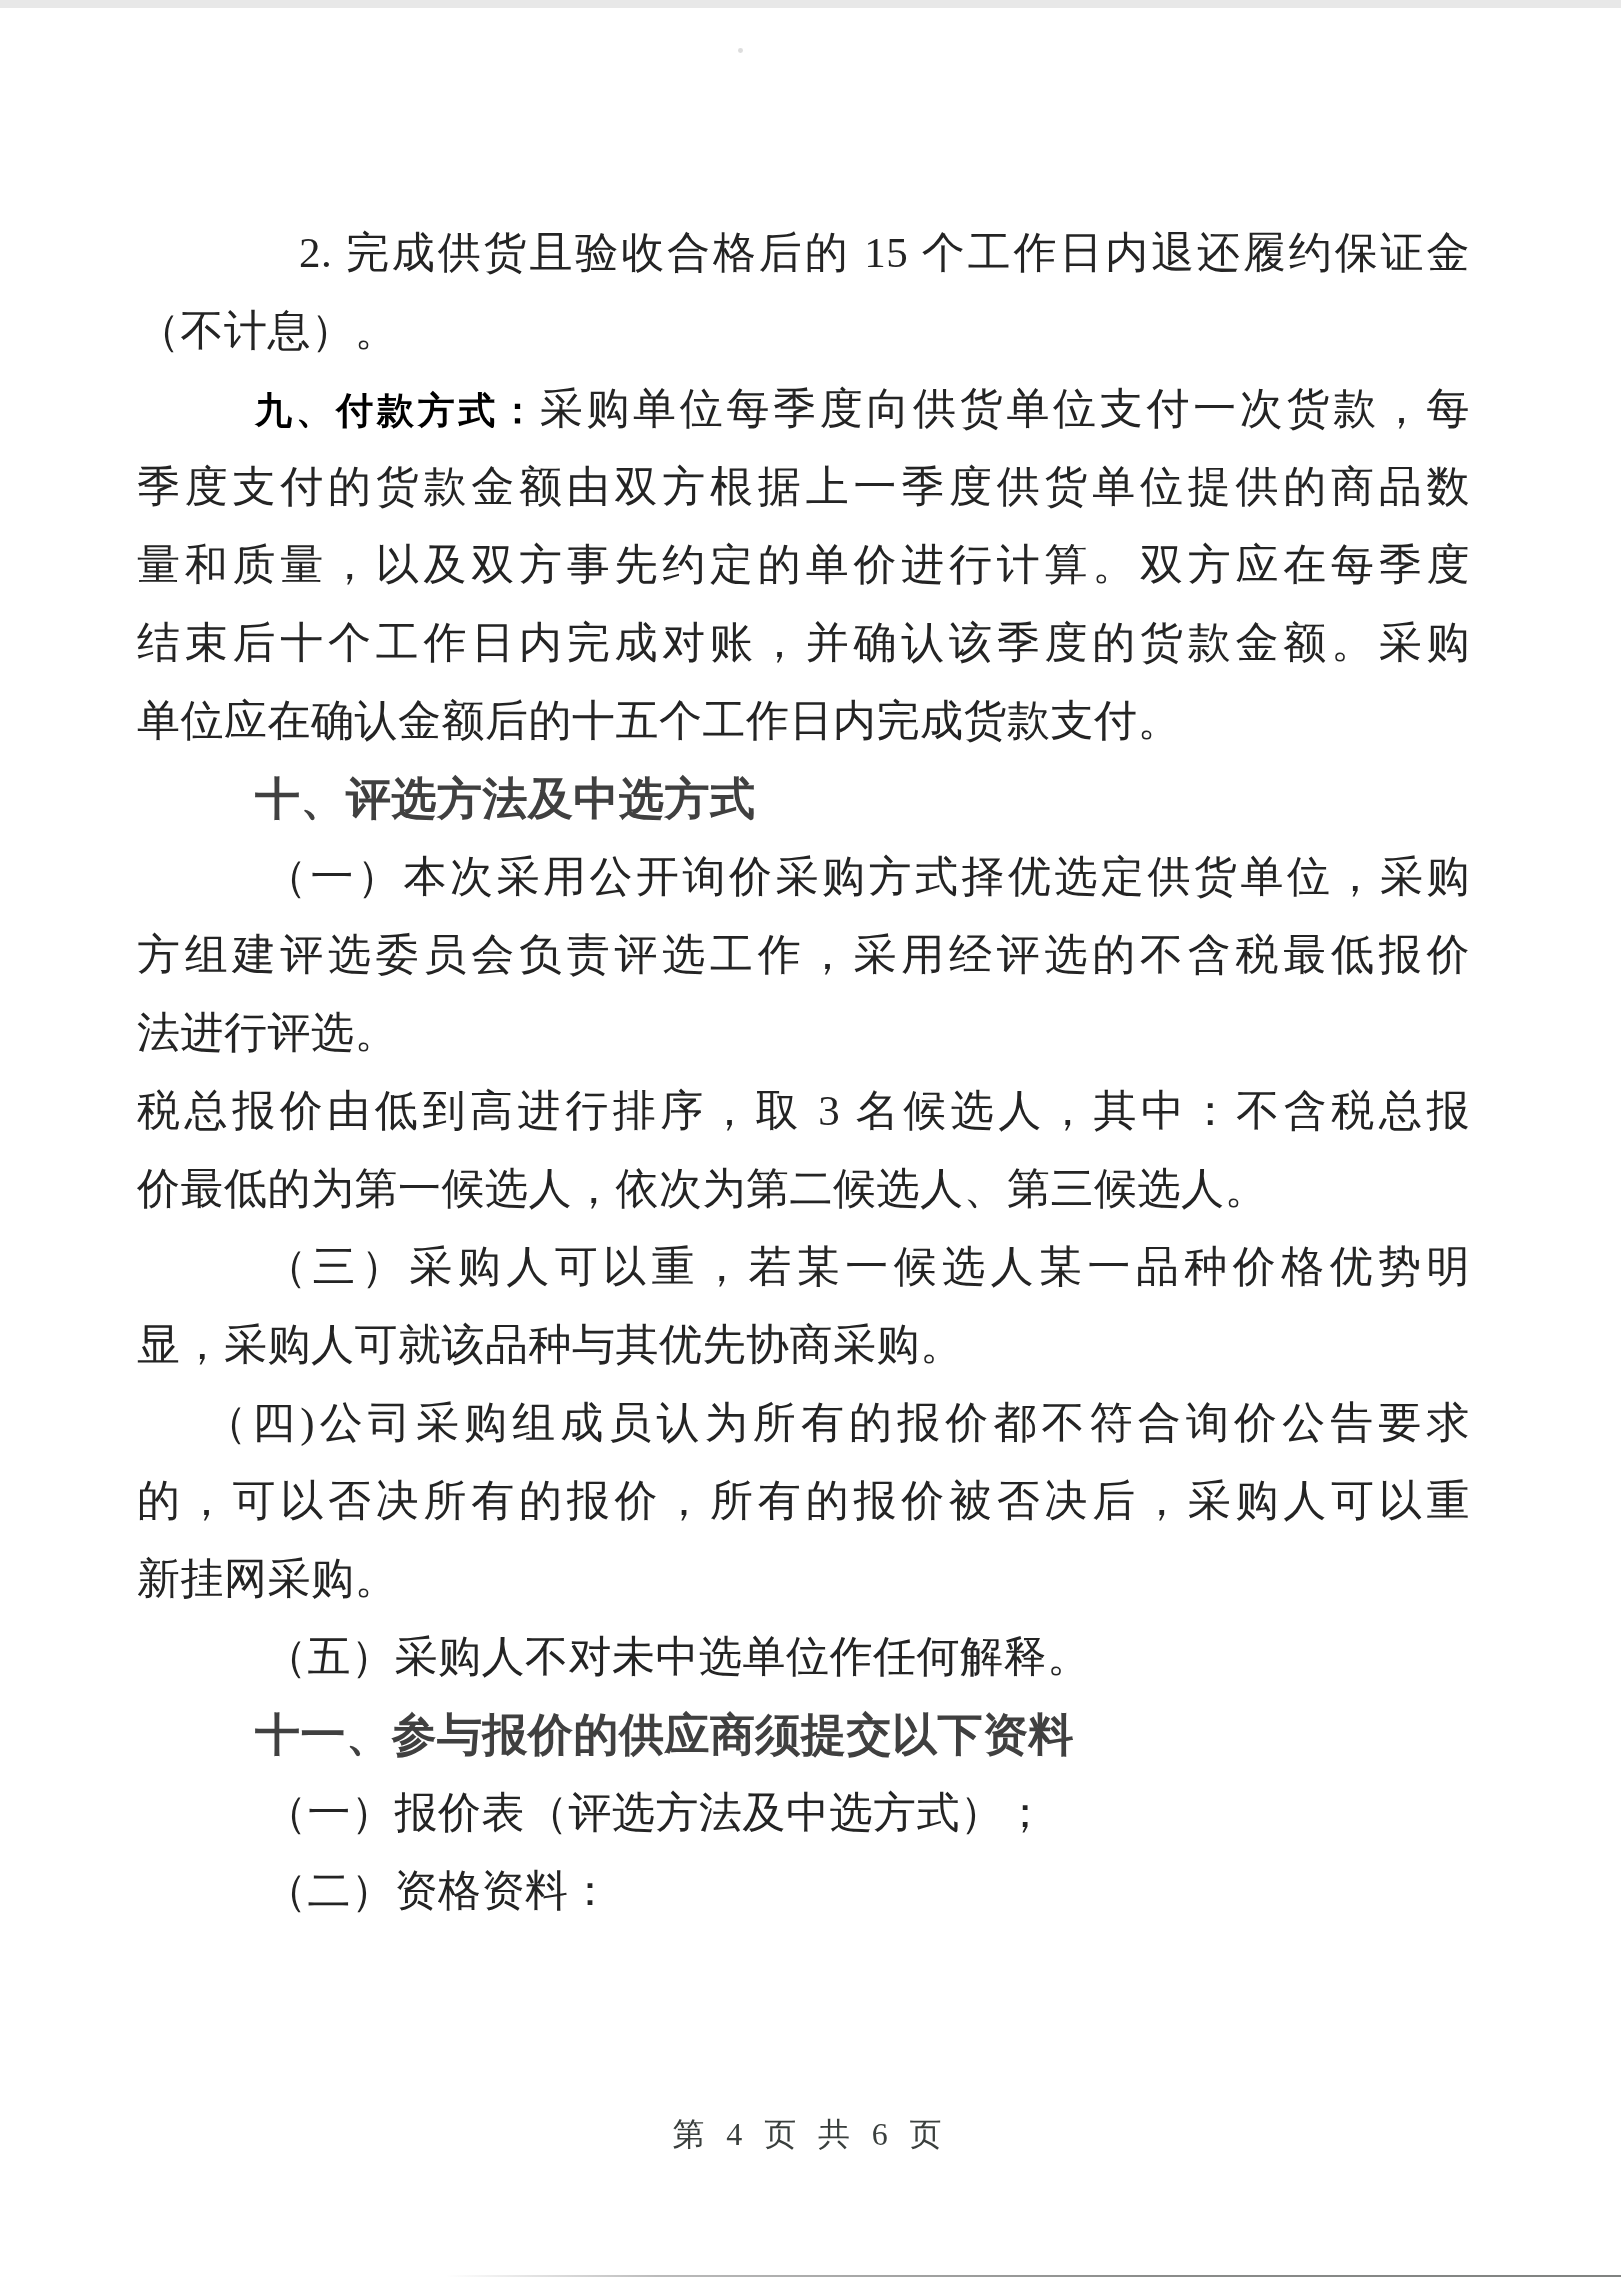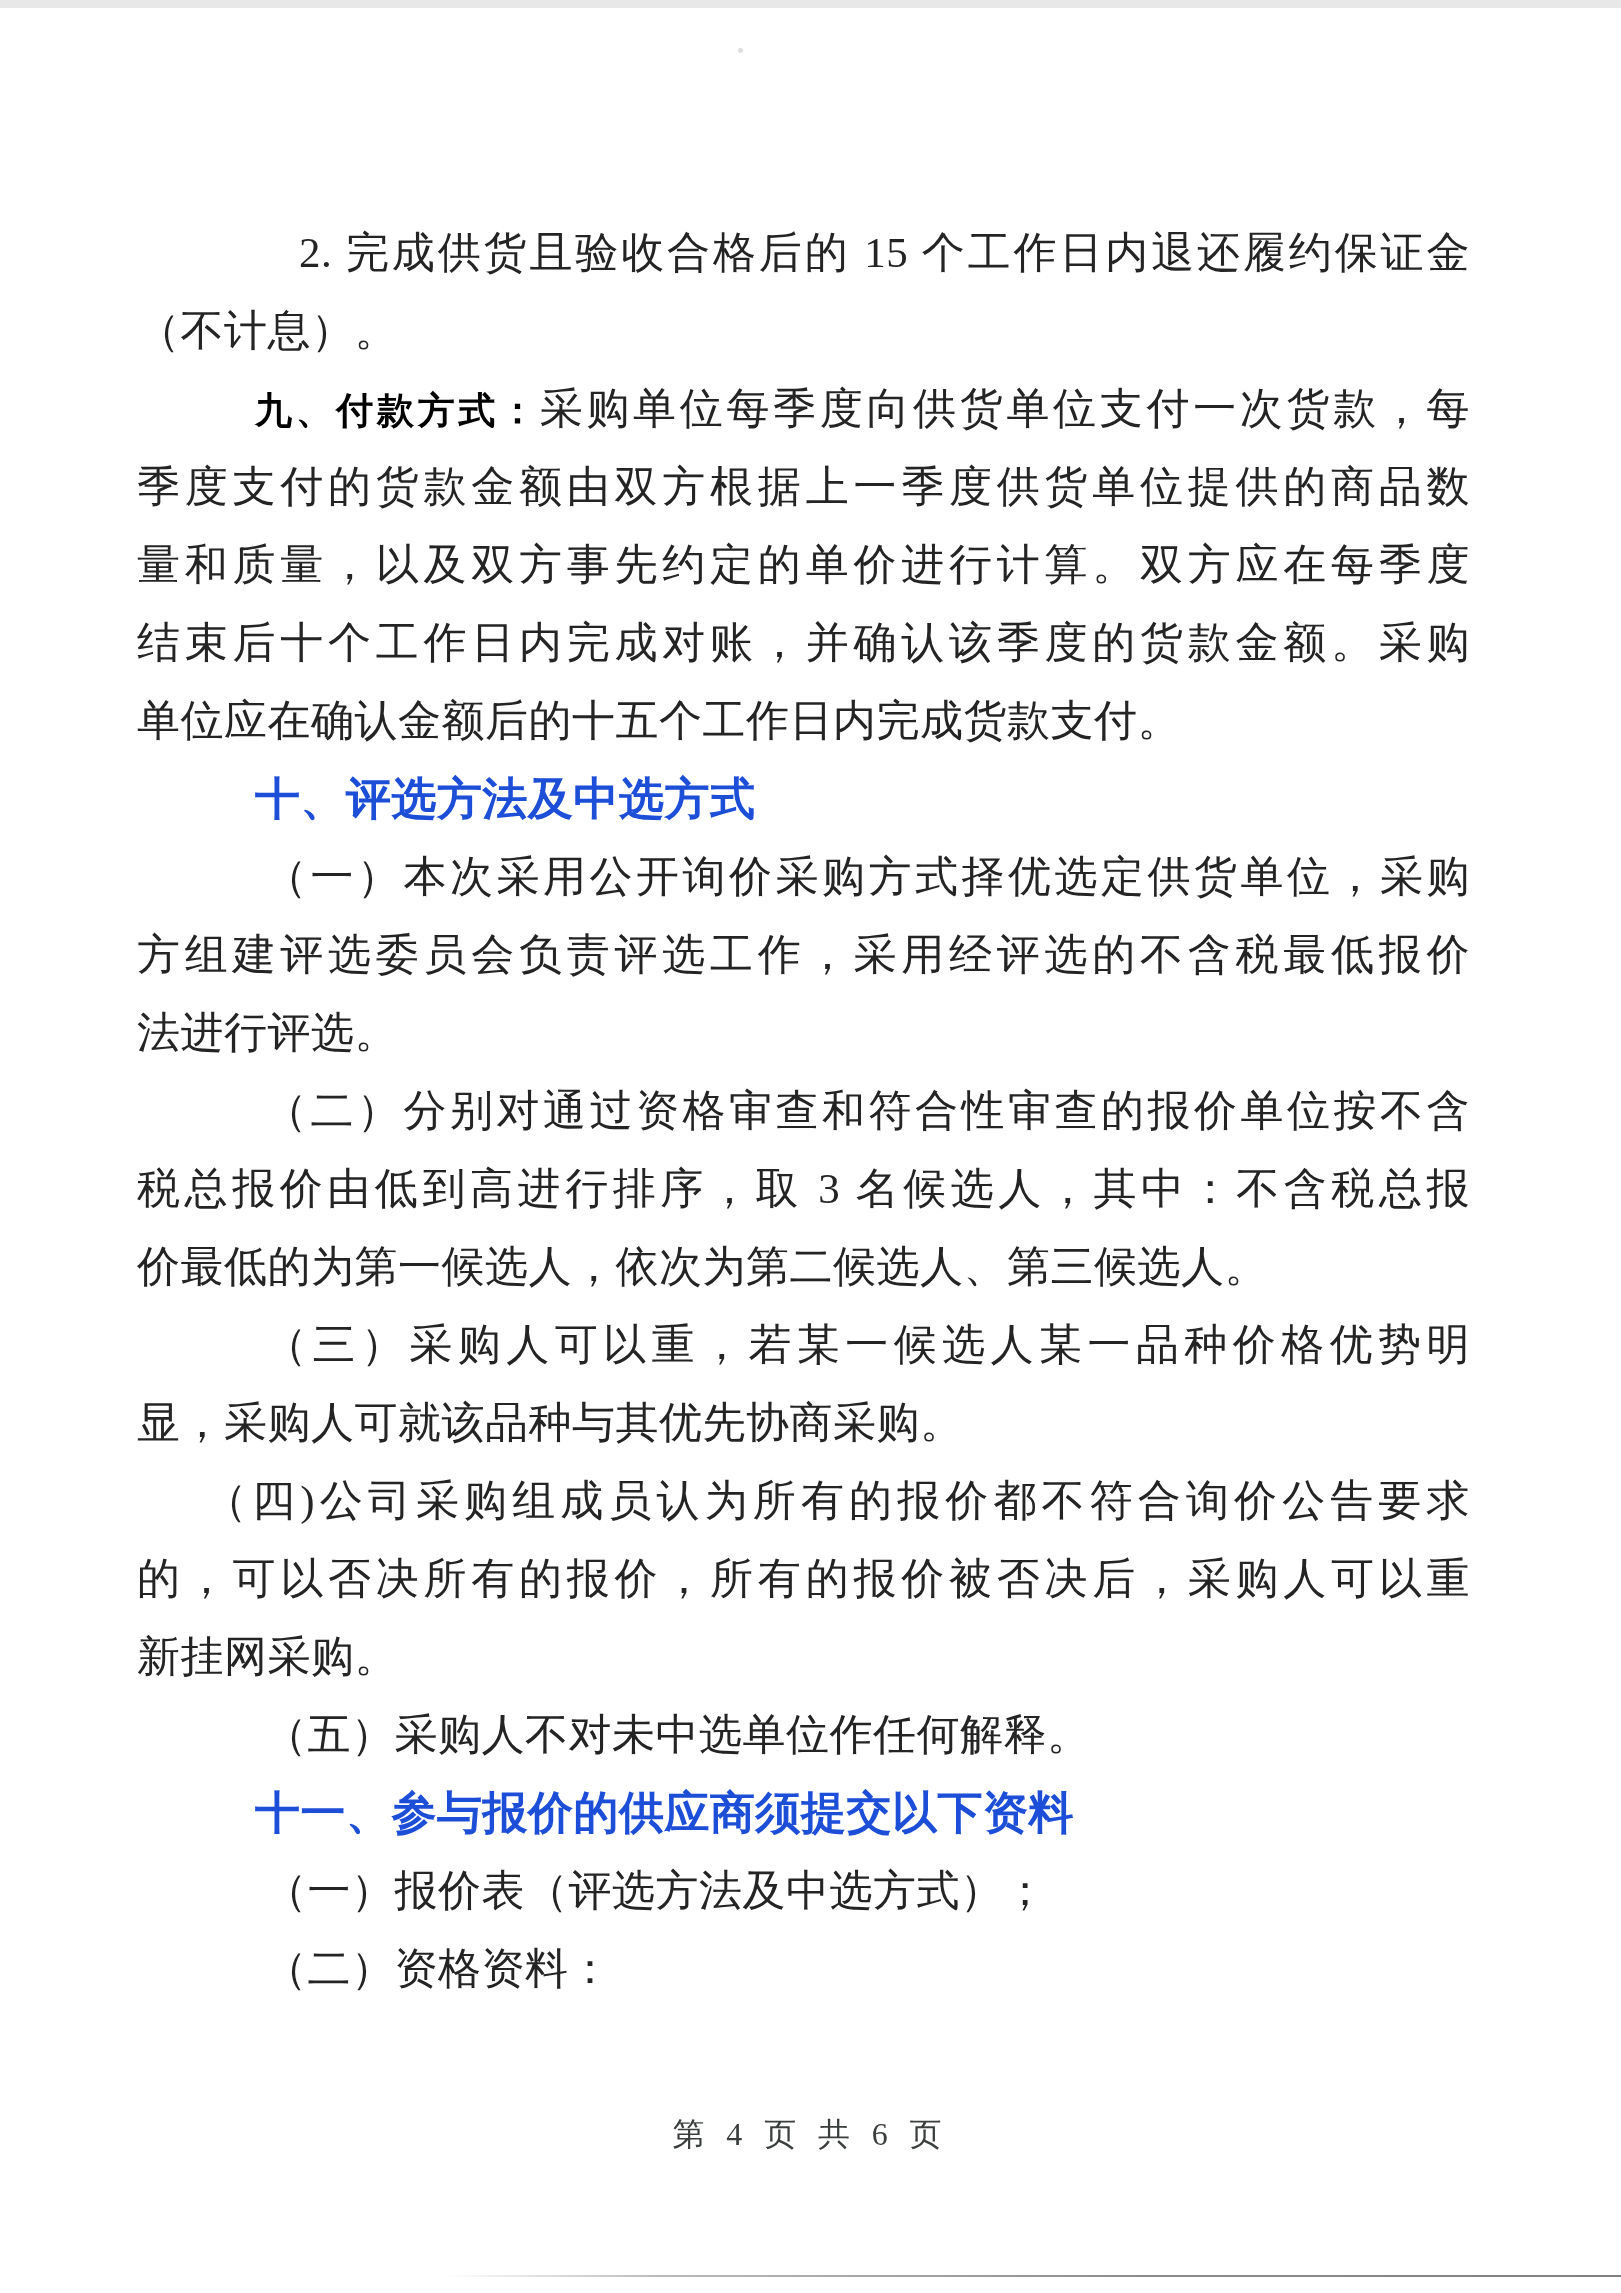--- a/index.html
+++ b/index.html
@@ -37,21 +37,21 @@
     text-align: justify;
     text-align-last: justify;
   }
   .ind-num  { text-indent: 162px; }
   .ind-head { text-indent: 118px; }
   .ind-sub  { text-indent: 127px; }
   .ind-four { text-indent: 67px; }
   .bold-head {
     font-weight: 700;
     font-family: "Liberation Sans", sans-serif;
-    color: #1d4ed8;
+    color: #404040;
     font-size: 45px;
   }
   .inline-bold {
     font-weight: 700;
     font-family: "Liberation Sans", sans-serif;
     color: #000;
     font-size: 37px;
   }
   .footer {
     position: absolute;
@@ -98,21 +98,20 @@
     <div class="line">（不计息）。</div>
     <div class="line just ind-head"><span class="inline-bold">九、付款方式：</span><span>采购单位每季度向供货单位支付一次货款，每</span></div>
     <div class="line just">季度支付的货款金额由双方根据上一季度供货单位提供的商品数</div>
     <div class="line just">量和质量，以及双方事先约定的单价进行计算。双方应在每季度</div>
     <div class="line just">结束后十个工作日内完成对账，并确认该季度的货款金额。采购</div>
     <div class="line">单位应在确认金额后的十五个工作日内完成货款支付。</div>
     <div class="line bold-head ind-head">十、评选方法及中选方式</div>
     <div class="line just ind-sub">（一）本次采用公开询价采购方式择优选定供货单位，采购</div>
     <div class="line just">方组建评选委员会负责评选工作，采用经评选的不含税最低报价</div>
     <div class="line">法进行评选。</div>
-    <div class="line just ind-sub">（二）分别对通过资格审查和符合性审查的报价单位按不含</div>
     <div class="line just">税总报价由低到高进行排序，取 3 名候选人，其中：不含税总报</div>
     <div class="line">价最低的为第一候选人，依次为第二候选人、第三候选人。</div>
     <div class="line just ind-sub">（三）采购人可以重，若某一候选人某一品种价格优势明</div>
     <div class="line">显，采购人可就该品种与其优先协商采购。</div>
     <div class="line just ind-four">（四)公司采购组成员认为所有的报价都不符合询价公告要求</div>
     <div class="line just">的，可以否决所有的报价，所有的报价被否决后，采购人可以重</div>
     <div class="line">新挂网采购。</div>
     <div class="line ind-sub">（五）采购人不对未中选单位作任何解释。</div>
     <div class="line bold-head ind-head">十一、参与报价的供应商须提交以下资料</div>
     <div class="line ind-sub">（一）报价表（评选方法及中选方式）；</div>

